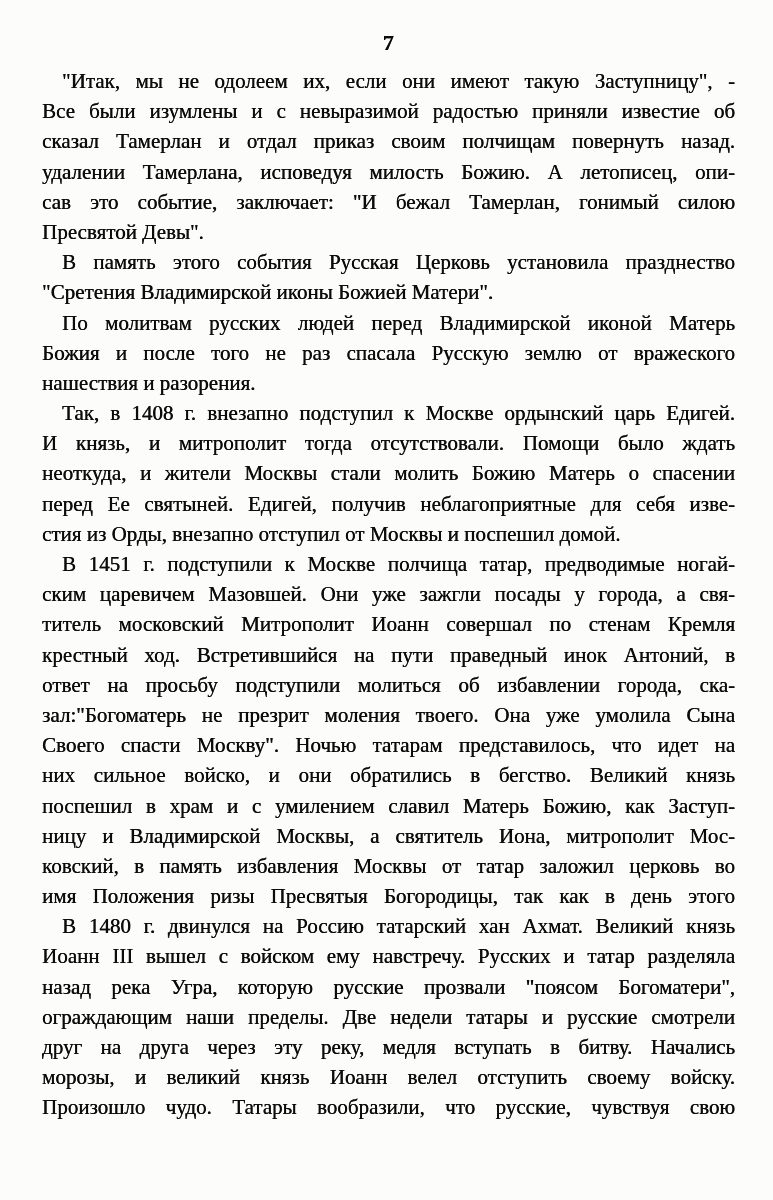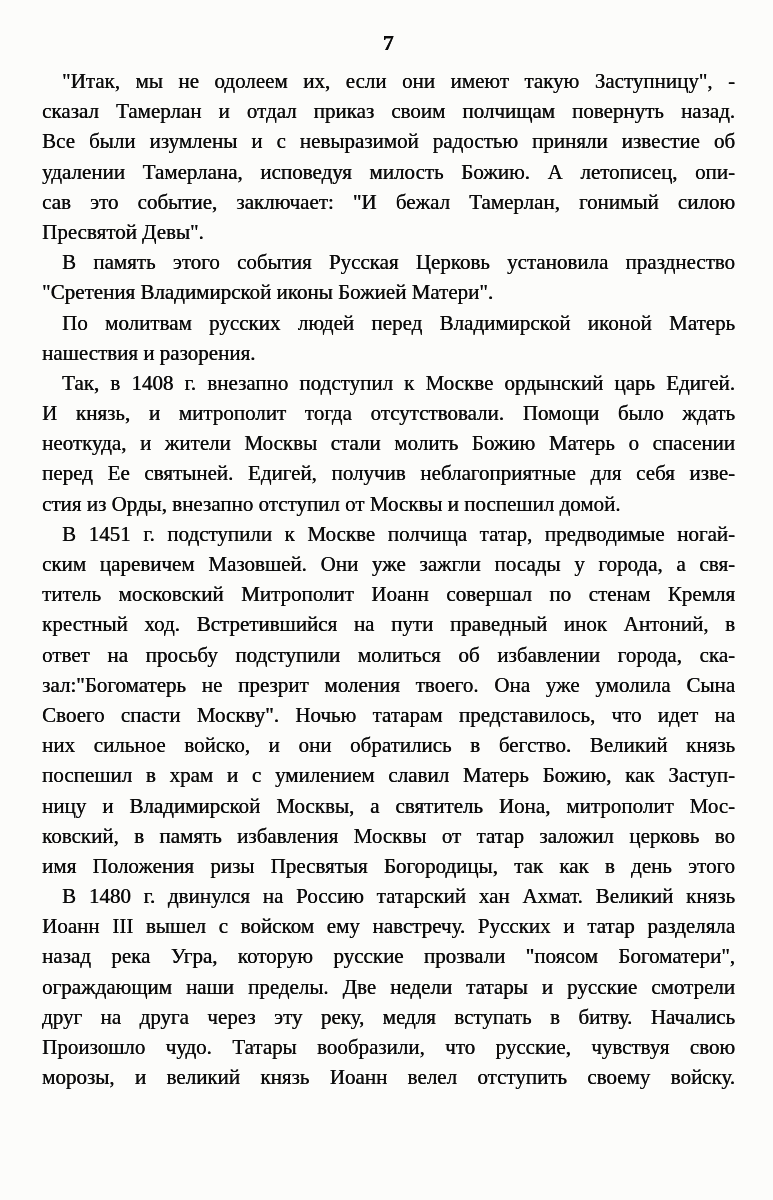--- a/index.html
+++ b/index.html
@@ -61,34 +61,35 @@
 <body>
 
 <div class="page">
 
   <div class="page-number">7</div>
 
   <div class="text-block">
 
     <div class="para">
       <div class="line indent">"Итак, мы не одолеем их, если они имеют такую Заступницу", -</div>
+      <div class="line">Все были изумлены и с невыразимой радостью приняли известие об</div>
       <div class="line">сказал Тамерлан и отдал приказ своим полчищам повернуть назад.</div>
-      <div class="line">Все были изумлены и с невыразимой радостью приняли известие об</div>
       <div class="line">удалении Тамерлана, исповедуя милость Божию. А летописец, опи-</div>
       <div class="line">сав это событие, заключает: "И бежал Тамерлан, гонимый силою</div>
       <div class="line endline">Пресвятой Девы".</div>
     </div>
 
     <div class="para">
       <div class="line indent">В память этого события Русская Церковь установила празднество</div>
       <div class="line endline">"Сретения Владимирской иконы Божией Матери".</div>
     </div>
 
     <div class="para">
       <div class="line indent">По молитвам русских людей перед Владимирской иконой Матерь</div>
+      <div class="line">Божия и после того не раз спасала Русскую землю от вражеского</div>
       <div class="line endline">нашествия и разорения.</div>
     </div>
 
     <div class="para">
       <div class="line indent">Так, в 1408 г. внезапно подступил к Москве ордынский царь Едигей.</div>
       <div class="line">И князь, и митрополит тогда отсутствовали. Помощи было ждать</div>
       <div class="line">неоткуда, и жители Москвы стали молить Божию Матерь о спасении</div>
       <div class="line">перед Ее святыней. Едигей, получив неблагоприятные для себя изве-</div>
       <div class="line endline">стия из Орды, внезапно отступил от Москвы и поспешил домой.</div>
     </div>
@@ -107,18 +108,18 @@
       <div class="line">ковский, в память избавления Москвы от татар заложил церковь во</div>
       <div class="line">имя Положения ризы Пресвятыя Богородицы, так как в день этого</div>
     </div>
 
     <div class="para">
       <div class="line indent">В 1480 г. двинулся на Россию татарский хан Ахмат. Великий князь</div>
       <div class="line">Иоанн III вышел с войском ему навстречу. Русских и татар разделяла</div>
       <div class="line">назад река Угра, которую русские прозвали "поясом Богоматери",</div>
       <div class="line">ограждающим наши пределы. Две недели татары и русские смотрели</div>
       <div class="line">друг на друга через эту реку, медля вступать в битву. Начались</div>
+      <div class="line">морозы, и великий князь Иоанн велел отступить своему войску.</div>
       <div class="line">Произошло чудо. Татары вообразили, что русские, чувствуя свою</div>
-      <div class="line">морозы, и великий князь Иоанн велел отступить своему войску.</div>
     </div>
 
   </div>
 </div>
 
 </body></html>

